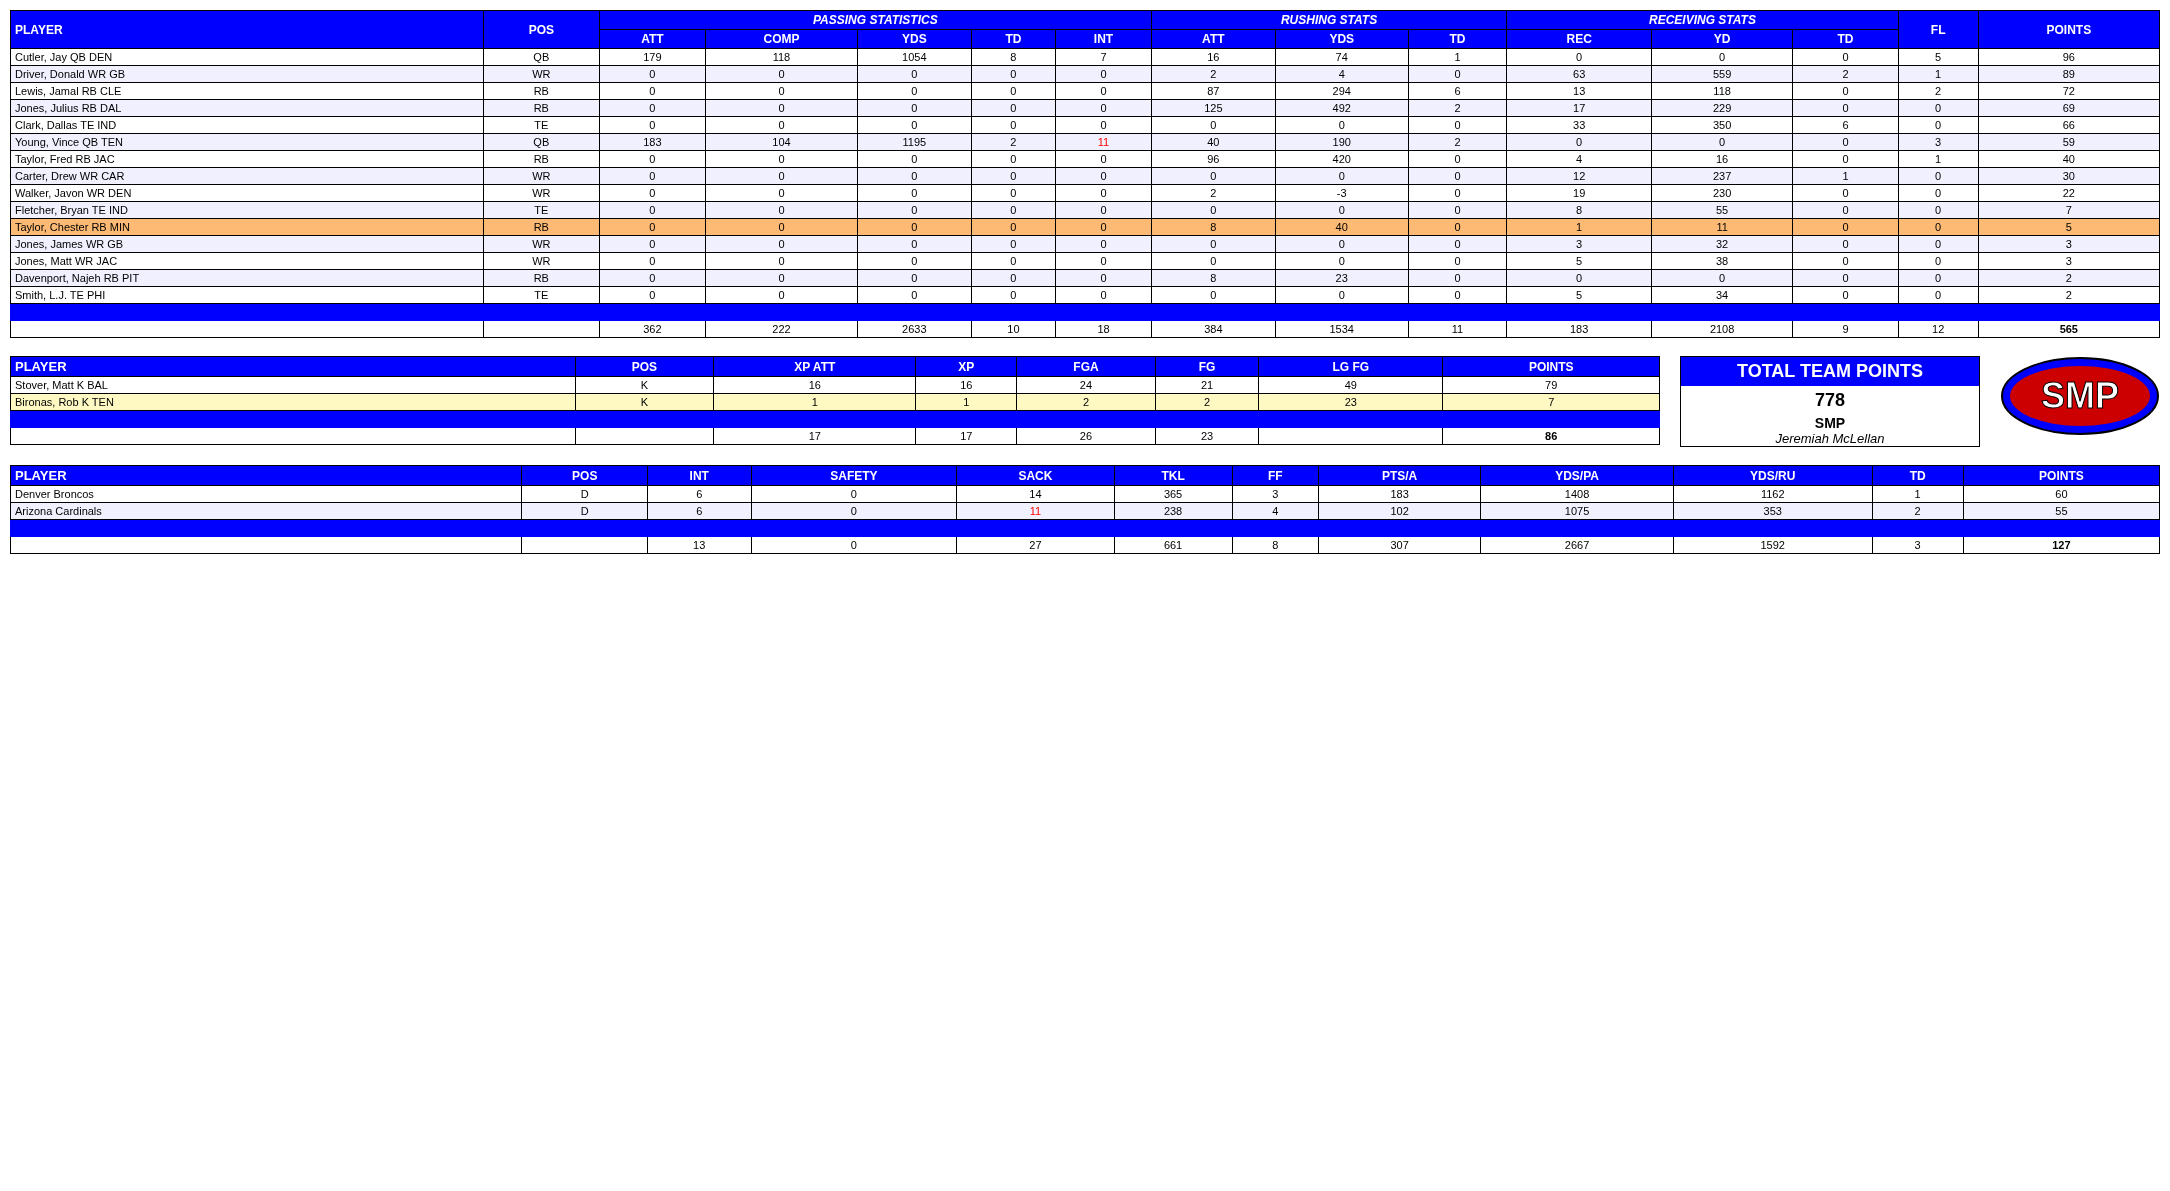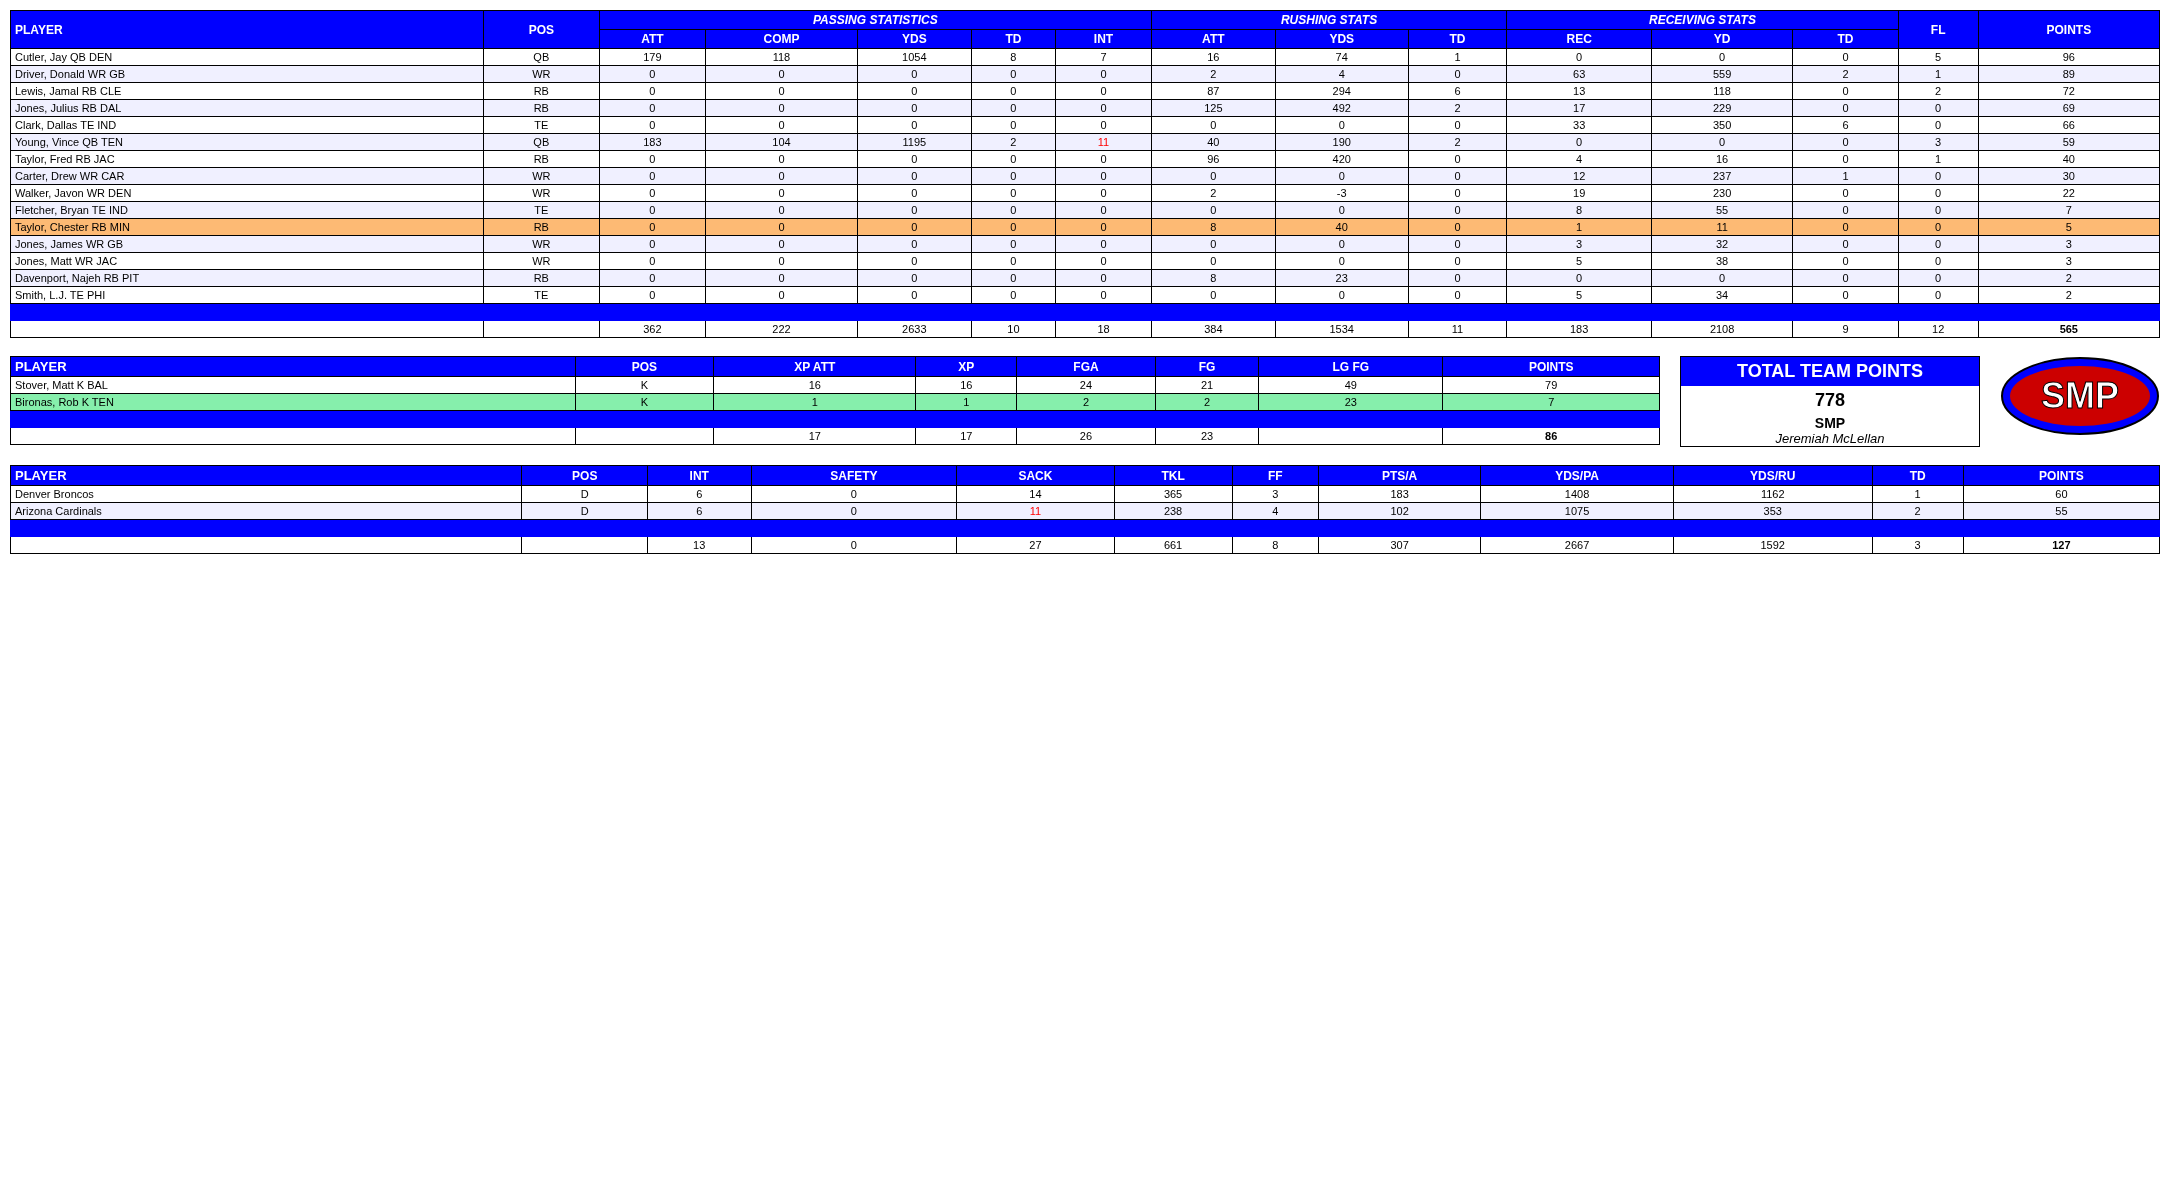--- a/index.html
+++ b/index.html
@@ -402,21 +402,21 @@
       <tr class="data-row" style="background: rgb(255, 255, 255);">
     <td class="player-col">Stover, Matt K BAL</td>
     <td>K</td>
     <td>16</td>
     <td>16</td>
     <td>24</td>
     <td>21</td>
     <td>49</td>
     <td>79</td>
   </tr>
-          <tr class="data-row" style="background: #86efac;">
+          <tr class="data-row" style="background: #fef9c3;">
     <td class="player-col">Bironas, Rob K TEN</td>
     <td>K</td>
     <td>1</td>
     <td>1</td>
     <td>2</td>
     <td>2</td>
     <td>23</td>
     <td>7</td>
   </tr>
           <tr class="blue-spacer">

